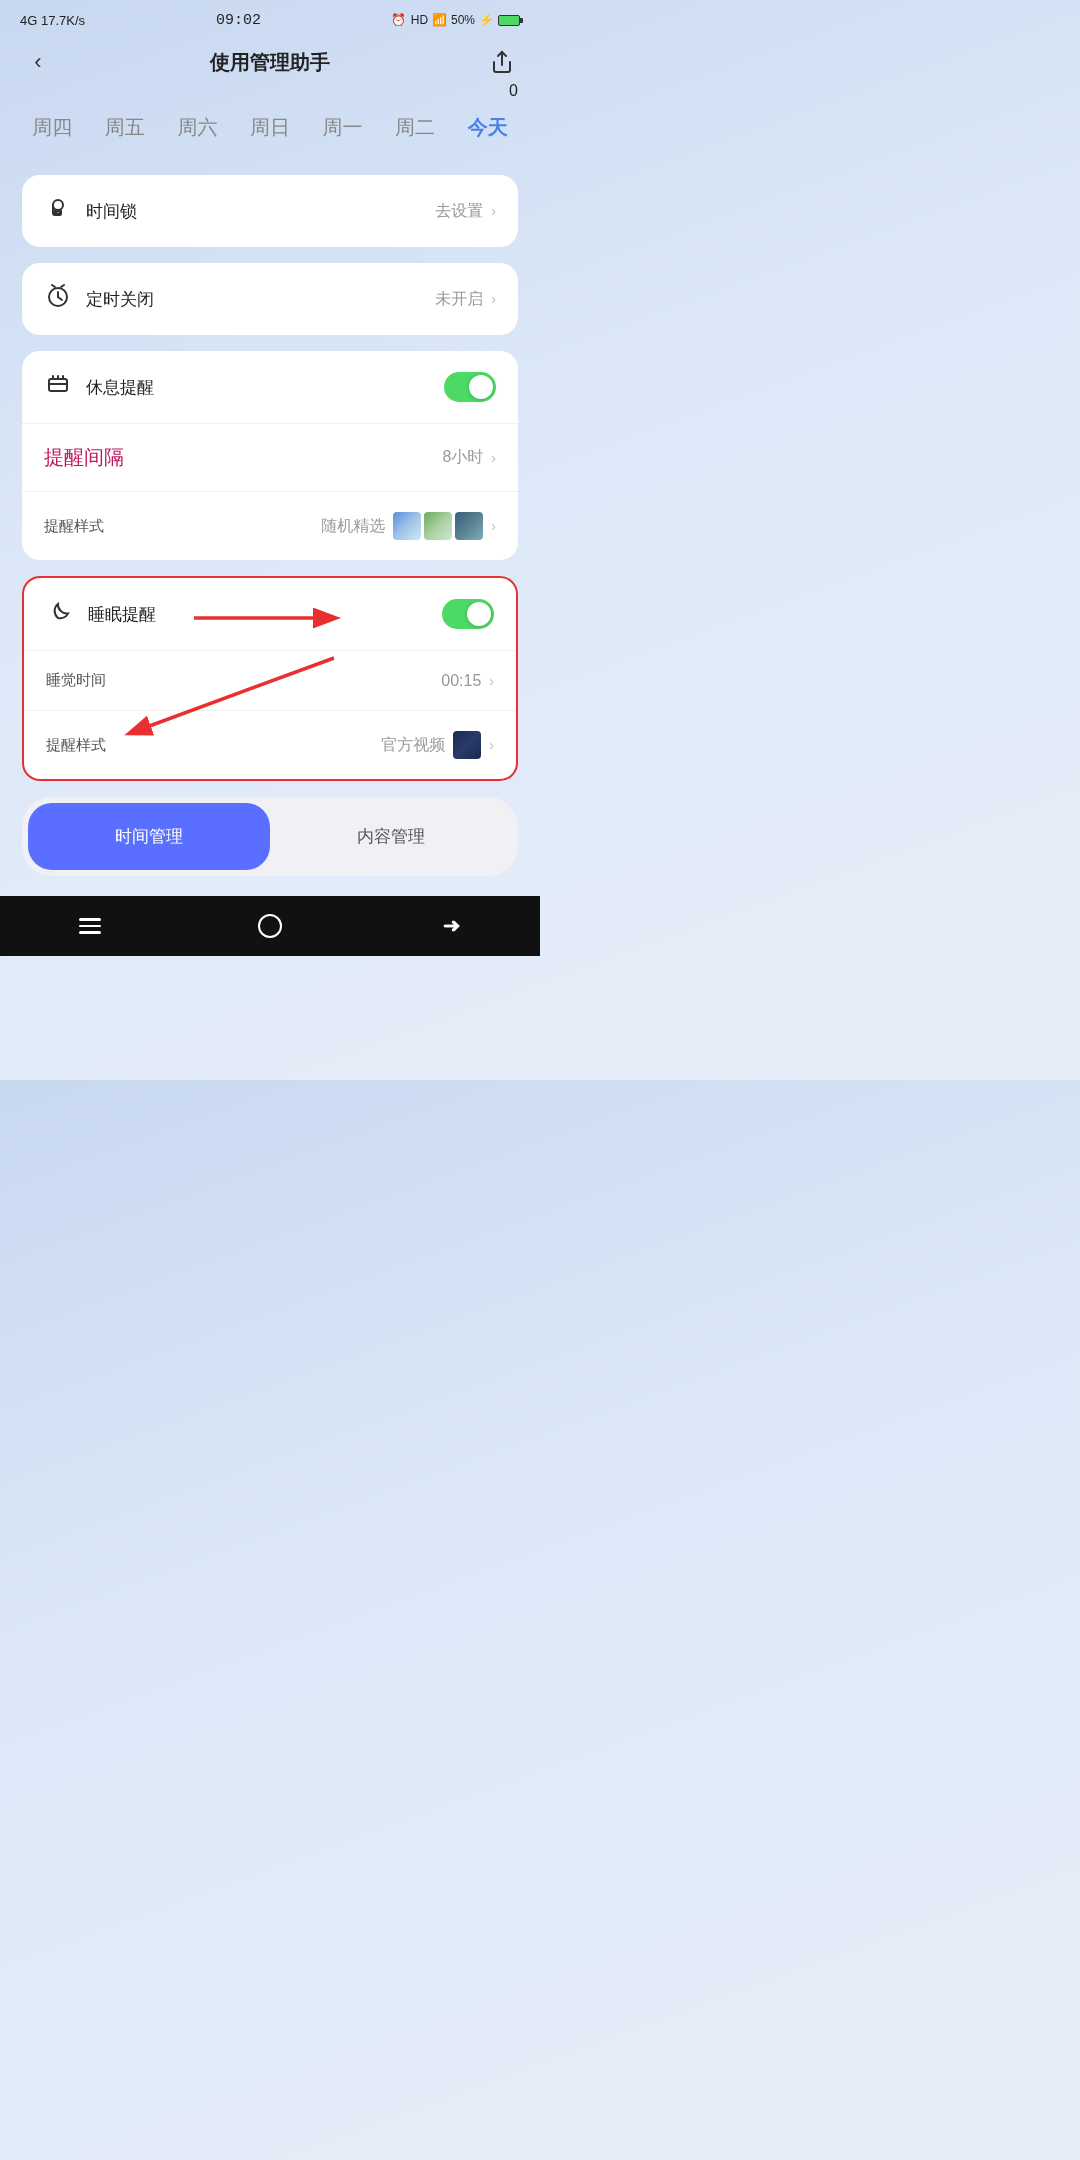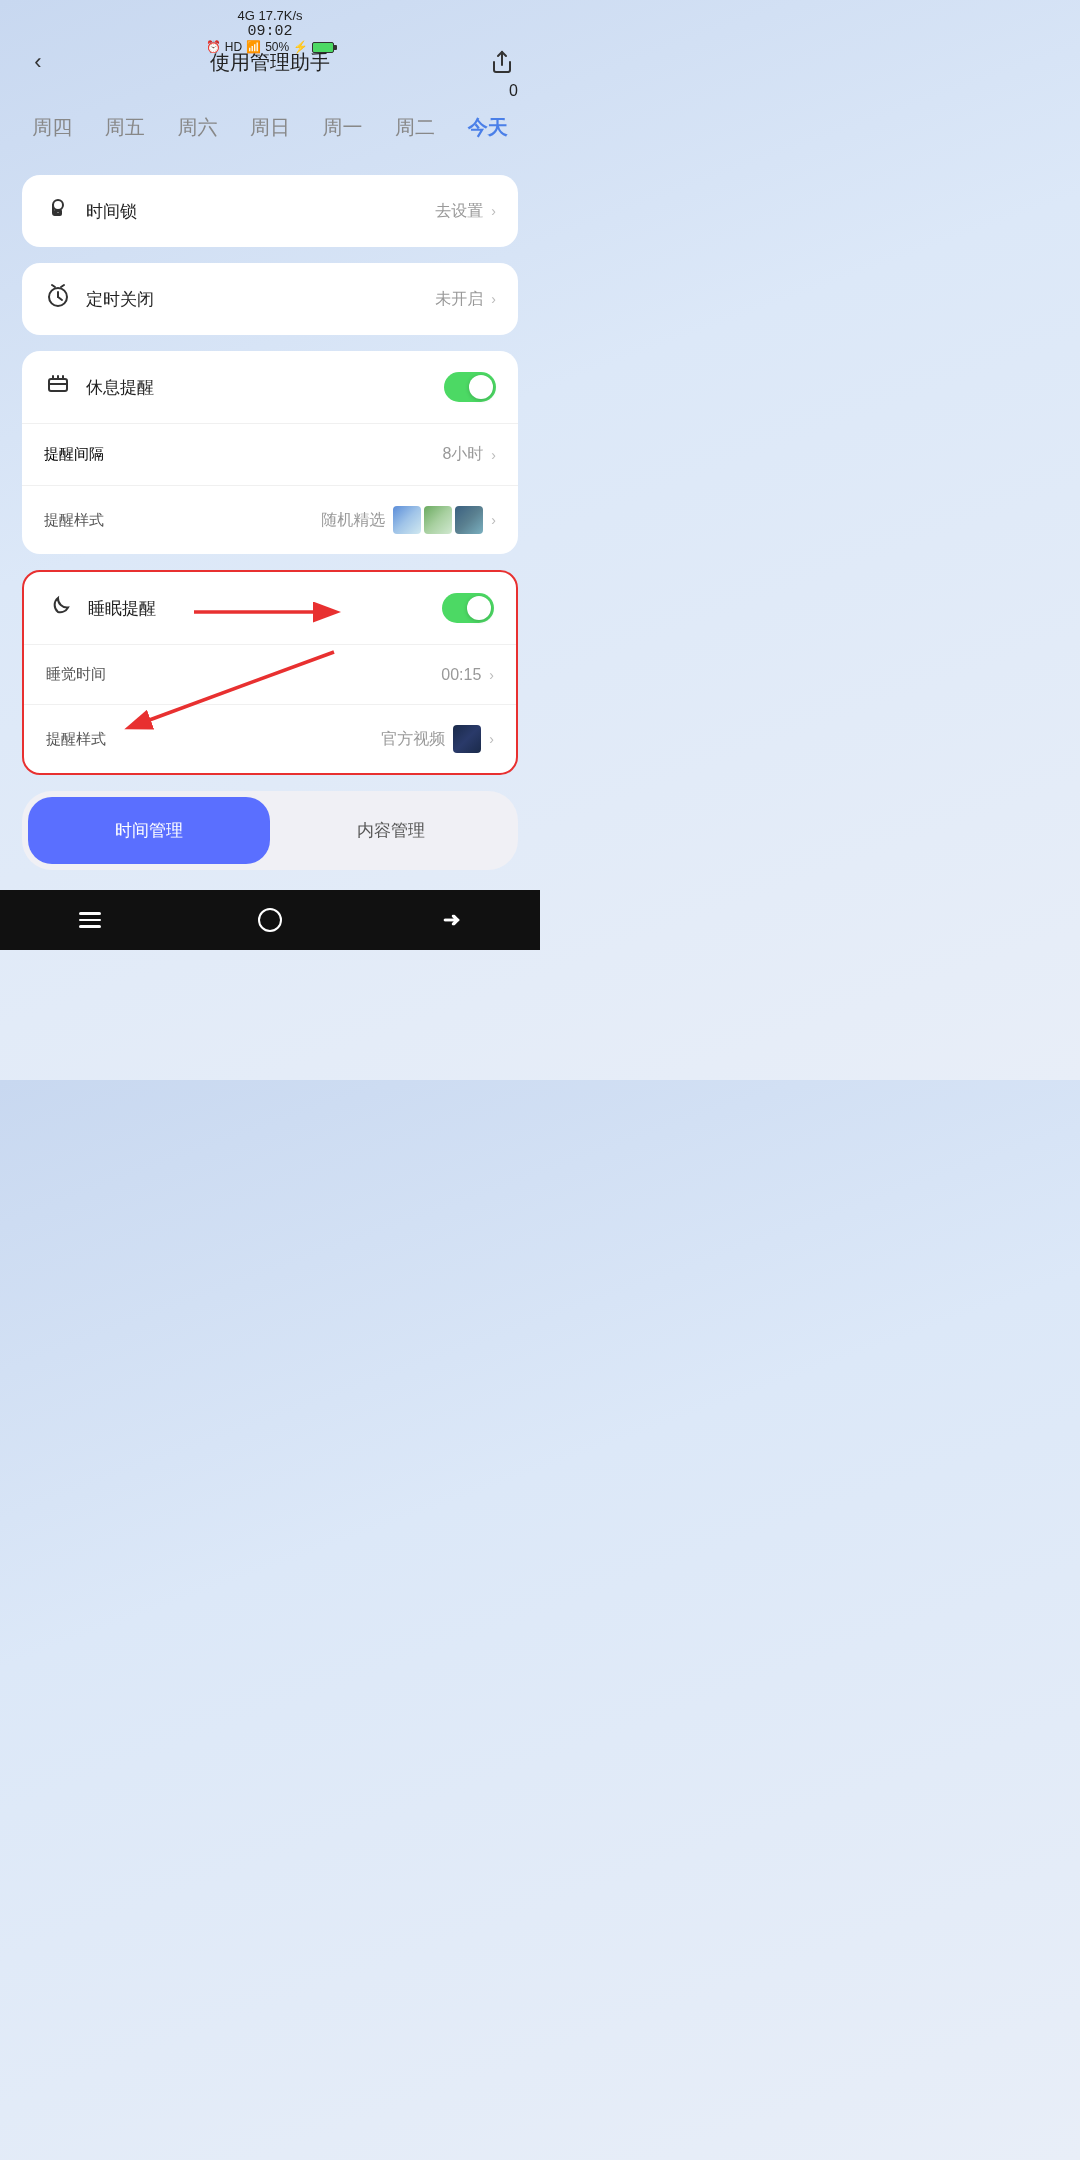--- a/index.html
+++ b/index.html
@@ -14,21 +14,20 @@
     }
 
     
     .status-bar {
       display: flex;
       justify-content: space-between;
       align-items: center;
       padding: 8px 20px 4px 20px;
       height: 36px;
       background: transparent;
-      flex-direction: column;
     }
     .status-left { font-size: 13px; font-weight: 500; color: #222; }
     .status-center { font-size: 15px; font-weight: 500; color: #222; font-family: Liberation Mono, monospace; }
     .status-right { display: flex; align-items: center; gap: 4px; font-size: 12px; color: #222; }
     .status-right .battery {
       display: inline-block;
       width: 22px; height: 11px;
       border: 1.5px solid #333;
       border-radius: 2px;
       position: relative;
@@ -46,21 +45,21 @@
     
     .header {
       display: flex;
       align-items: center;
       justify-content: space-between;
       padding: 8px 20px 8px 20px;
       position: relative;
     }
     .header-title {
       font-size: 20px;
-      font-weight: 400;
+      font-weight: 700;
       color: #222;
       position: absolute;
       left: 50%;
       transform: translateX(-50%);
     }
     .back-btn, .share-btn {
       width: 36px; height: 36px;
       display: flex; align-items: center; justify-content: center;
       font-size: 22px; color: #333;
       cursor: pointer;
@@ -337,21 +336,21 @@
             <line x1="18" y1="8" x2="18" y2="5"></line>
             <line x1="4" y1="13" x2="22" y2="13"></line>
           </svg>
         </span>
         <span class="row-label">休息提醒</span>
       </div>
       <div class="toggle"></div>
     </div>
 
     <div class="card-row">
-      <span class="row-label" style="font-size:15px;color:#000000;">提醒间隔</span>
+      <span class="row-label" style="font-size:20px;color:#be185d;">提醒间隔</span>
       <div class="row-right">
         <span>8小时</span>
         <span class="chevron">›</span>
       </div>
     </div>
 
     <div class="card-row">
       <span class="row-label" style="font-size:15px;color:#555;">提醒样式</span>
       <div class="row-right">
         <span>随机精选</span>

